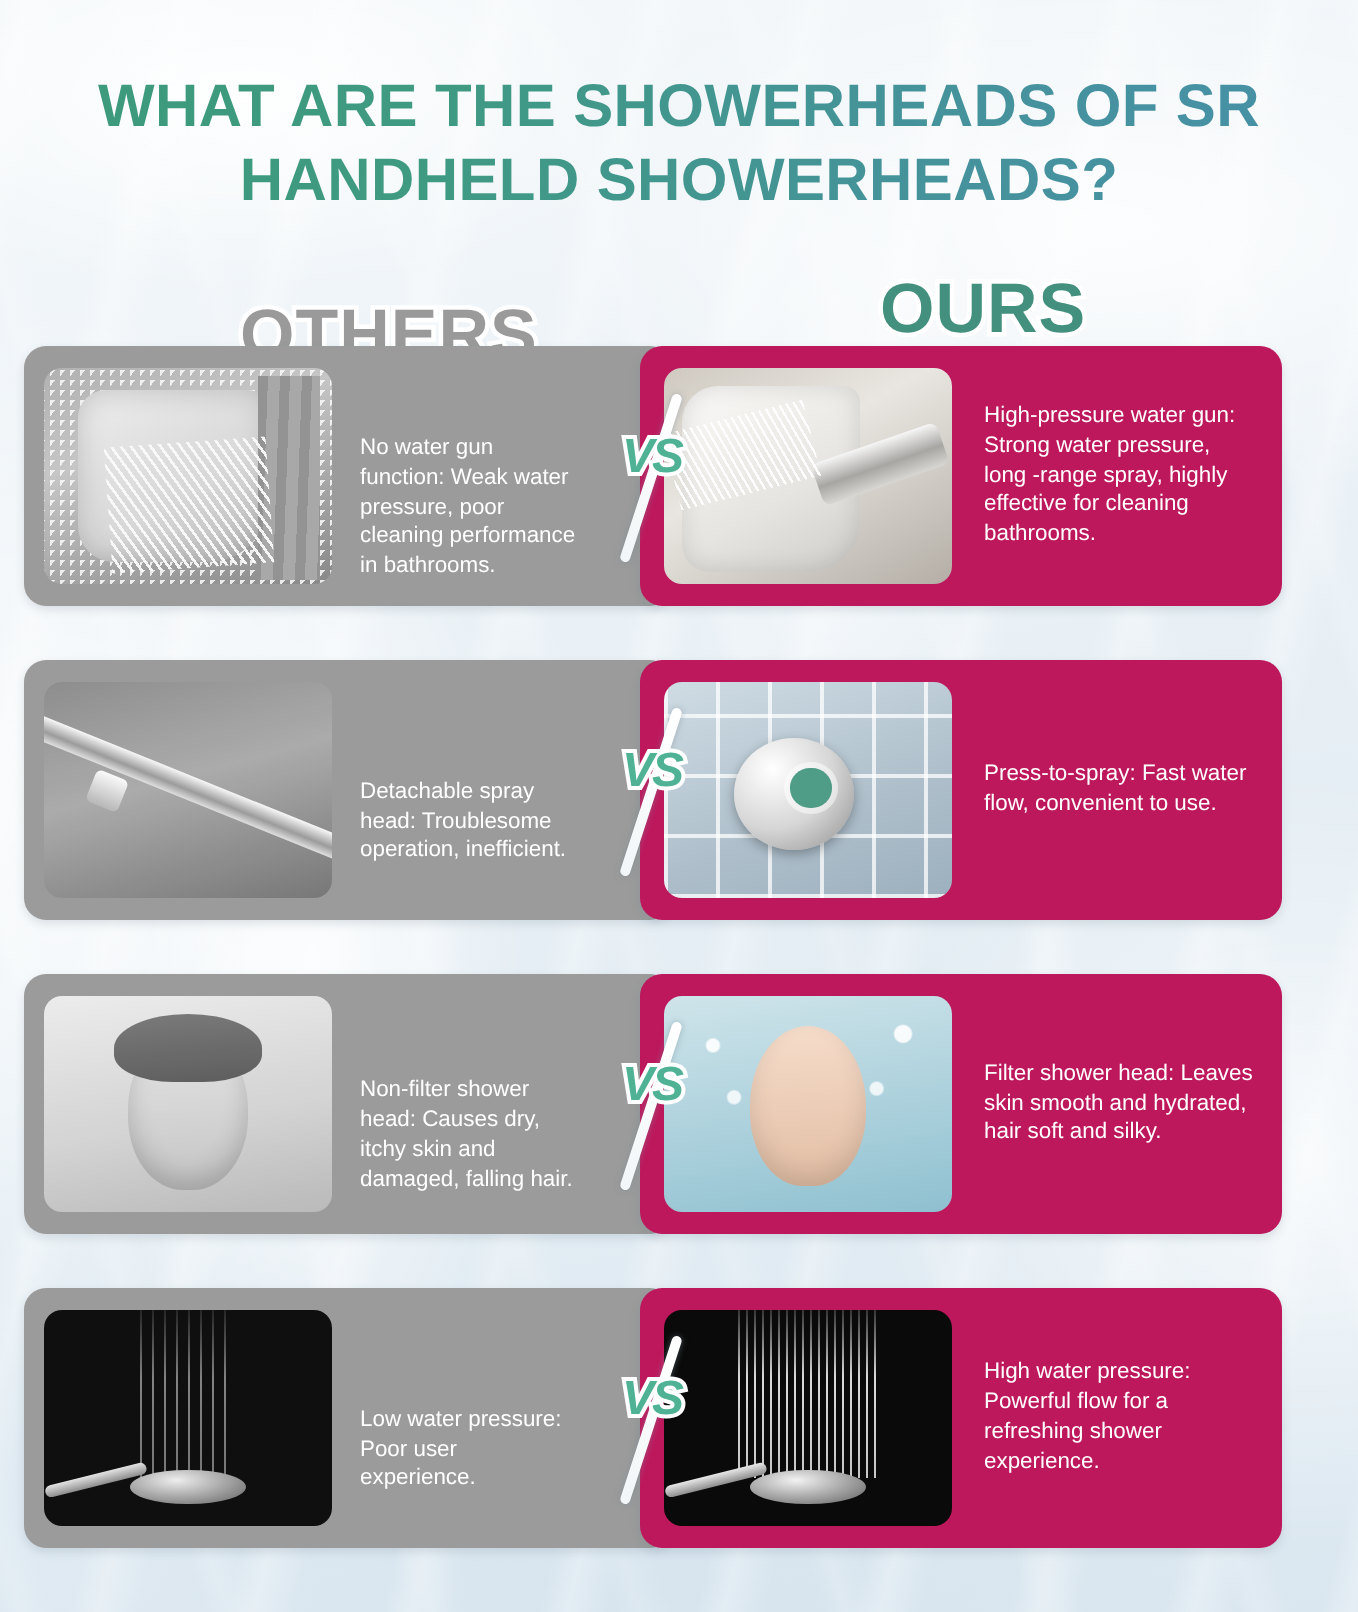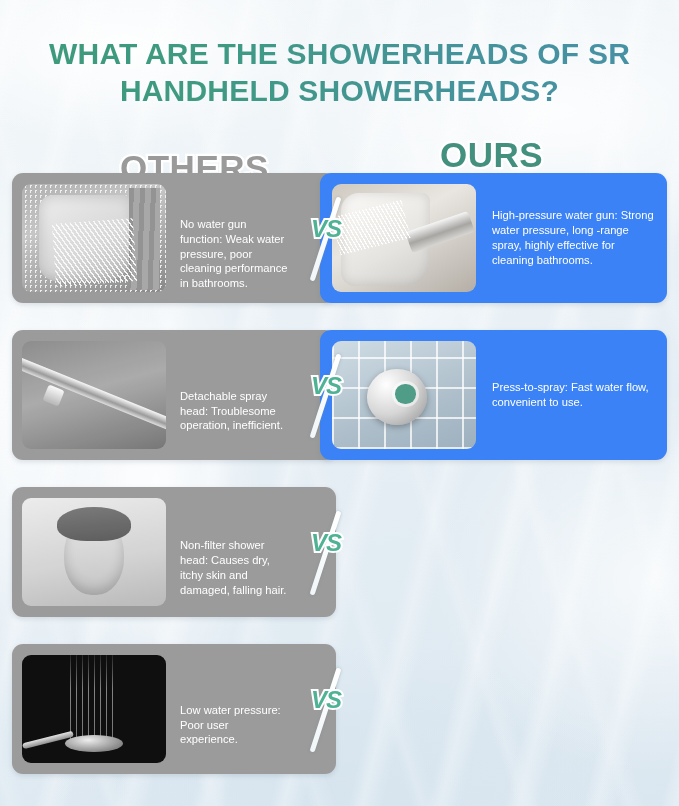--- a/index.html
+++ b/index.html
@@ -93,21 +93,21 @@
   .panel {
     position: absolute;
     top: 0;
     height: 130px;
     border-radius: 11px;
     display: flex;
     align-items: center;
     box-shadow: 0 2px 5px rgba(90,110,125,.18);
   }
   .panel.left  { left: 12px;  width: 324px; background: #9b9b9b; padding-left: 10px; }
-  .panel.right { left: 320px; width: 347px; background: #3b82f6; padding-left: 12px; }
+  .panel.right { left: 320px; width: 321px; background: #be185d; padding-left: 12px; }
   .panel.right { z-index: 2; }
   .panel.left  { z-index: 1; }
 
   .thumb {
     width: 144px;
     height: 108px;
     border-radius: 9px;
     flex: none;
     background-size: cover;
     background-position: center;
@@ -332,32 +332,42 @@
       <span class="slash"></span>
       <span class="txt">VS</span>
     </div>
   </div>
 
   <div class="row r3">
     <div class="panel left">
       <div class="thumb im-face-g"></div>
       <div class="blurb">Non-filter shower head: Causes dry, itchy skin and damaged, falling hair.</div>
     </div>
+    <div class="panel right">
+      <div class="thumb im-face-c"></div>
+      <div class="blurb">Filter shower head: Leaves skin smooth and hydrated, hair soft and silky.</div>
+    </div>
     <div class="vs">
       <span class="slash"></span>
       <span class="txt">VS</span>
     </div>
   </div>
 
   <div class="row r4">
     <div class="panel left">
       <div class="thumb im-dark weak">
           <span class="hose"></span>
         </div>
       <div class="blurb">Low water pressure: Poor user experience.</div>
     </div>
+    <div class="panel right">
+      <div class="thumb im-dark">
+          <span class="hose"></span>
+        </div>
+      <div class="blurb">High water pressure: Powerful flow for a refreshing shower experience.</div>
+    </div>
     <div class="vs">
       <span class="slash"></span>
       <span class="txt">VS</span>
     </div>
   </div>
 
 </div>
 
 </body></html>

